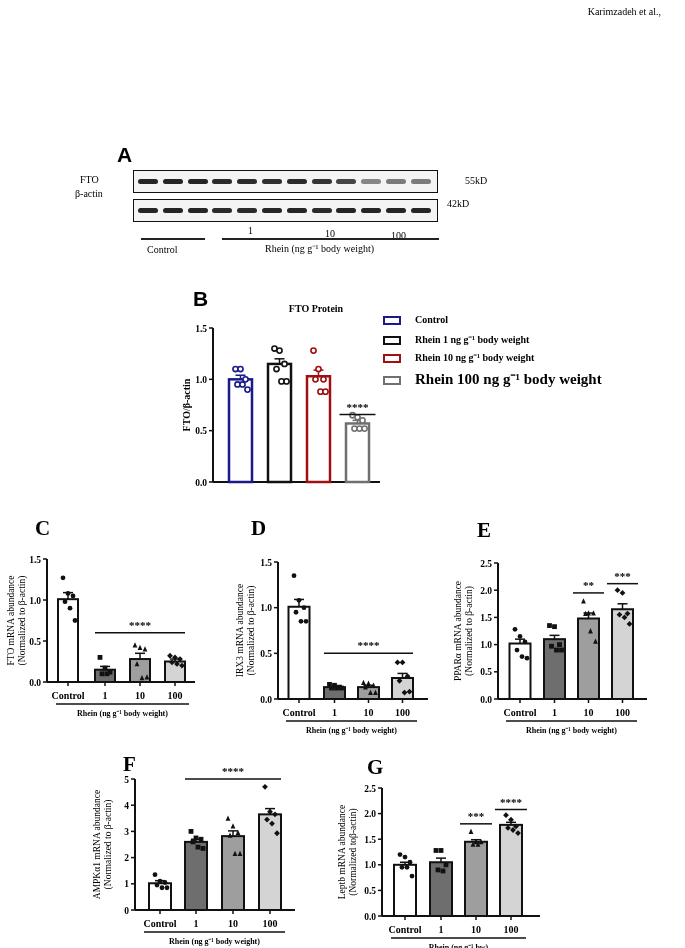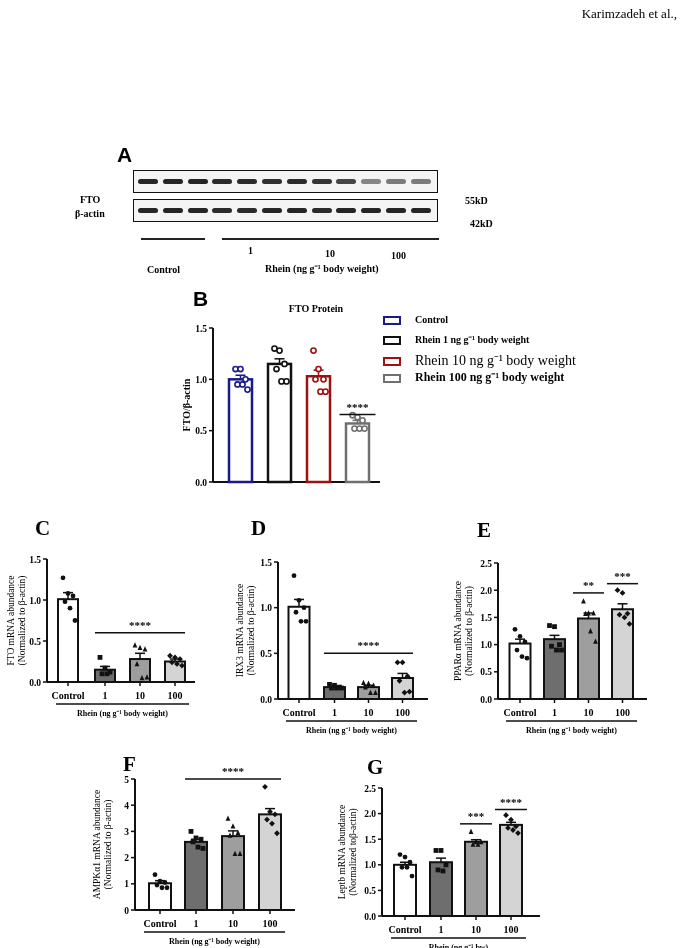--- a/index.html
+++ b/index.html
@@ -1,20 +1,20 @@
 <!DOCTYPE html>
 <html><head>
 <meta charset="utf-8">
 <style>
   html, body { margin:0; padding:0; background:#ffffff; }
   body { width:685px; height:948px; position:relative; overflow:hidden; font-family:"Liberation Serif", serif; color:#000; }
   .abs { position:absolute; }
-  .author { right:8px; top:6px; font-size:13px; }
+  .author { right:24px; top:6px; font-size:10px; }
   .panel-letter { font-family:"Liberation Sans", sans-serif; font-weight:bold; font-size:21px; }
-  .blot-label { font-size:10px; font-weight:bold;margin-top:20px; }
+  .blot-label { font-size:10px; font-weight:normal; }
   .blot-box { border:1.5px solid #111; background:#f4f4f4; }
   .lane-band { position:absolute; height:5px; border-radius:3px; background:#1a1a1a; filter:blur(0.6px); }
   svg text { font-family:"Liberation Serif", serif; }
 </style>
 </head>
 <body>
 
 <div class="abs author">Karimzadeh et al.,</div>
 
 <div class="abs panel-letter" style="left:117px;top:143px;">A</div>
@@ -42,35 +42,35 @@
     <div class="lane-band" style="left: 103.2px; width: 20px; top: 8px; opacity: 0.92;"></div>
     <div class="lane-band" style="left: 128px; width: 20px; top: 8px; opacity: 0.95;"></div>
     <div class="lane-band" style="left: 152.8px; width: 20px; top: 8px; opacity: 0.95;"></div>
     <div class="lane-band" style="left: 177.6px; width: 20px; top: 8px; opacity: 0.92;"></div>
     <div class="lane-band" style="left: 202.4px; width: 20px; top: 8px; opacity: 0.95;"></div>
     <div class="lane-band" style="left: 227.2px; width: 20px; top: 8px; opacity: 0.95;"></div>
     <div class="lane-band" style="left: 252px; width: 20px; top: 8px; opacity: 0.95;"></div>
     <div class="lane-band" style="left: 276.8px; width: 20px; top: 8px; opacity: 0.95;"></div>
   </div>
 <div class="abs blot-label" style="left:465px;top:175px;">55kD</div>
-<div class="abs blot-label" style="left:470px;top:198px;">42kD</div>
+<div class="abs blot-label" style="left:447px;top:198px;">42kD</div>
 <div class="abs blot-label" style="left:248px;top:225px;">1</div>
 <div class="abs blot-label" style="left:325px;top:228px;">10</div>
 <div class="abs blot-label" style="left:391px;top:230px;">100</div>
 <div class="abs" style="left:141px;top:238px;width:64px;height:1.5px;background:#222;"></div>
 <div class="abs" style="left:222px;top:238px;width:217px;height:1.5px;background:#222;"></div>
 <div class="abs blot-label" style="left:147px;top:244px;">Control</div>
 <div class="abs blot-label" style="left:265px;top:241px;">Rhein (ng g⁻¹ body weight)</div>
 
 <div class="abs panel-letter" style="left:193px;top:287px;">B</div>
 <div class="abs" style="left:383px;top:314px;" id="legendB">
     <div style="position: absolute; left: 0px; top: 0px; white-space: nowrap; font-size: 10px; font-weight: bold;"><span style="display:inline-block;width:14px;height:5px;border:2px solid #1a1a8c;background:#fff;margin-right:14px;vertical-align:middle;"></span><span>Control</span></div>
     <div style="position: absolute; left: 0px; top: 18px; white-space: nowrap; font-size: 10px; font-weight: bold;"><span style="display:inline-block;width:14px;height:5px;border:2px solid #111111;background:#fff;margin-right:14px;vertical-align:middle;"></span><span>Rhein 1 ng g⁻¹ body weight</span></div>
-    <div style="position: absolute; left: 0px; top: 36px; white-space: nowrap; font-size: 14px; font-weight: normal;"><span style="display:inline-block;width:14px;height:5px;border:2px solid #a01010;background:#fff;margin-right:14px;vertical-align:middle;"></span><span>Rhein 10 ng g⁻¹ body weight</span></div>
-    <div style="position: absolute; left: 0px; top: 54px; white-space: nowrap; font-size: 12px; font-weight: bold; text-align: right;"><span style="display:inline-block;width:14px;height:5px;border:2px solid #707070;background:#fff;margin-right:14px;vertical-align:middle;"></span><span>Rhein 100 ng g⁻¹ body weight</span></div>
+    <div style="position: absolute; left: 0px; top: 36px; white-space: nowrap; font-size: 10px; font-weight: bold;"><span style="display:inline-block;width:14px;height:5px;border:2px solid #a01010;background:#fff;margin-right:14px;vertical-align:middle;"></span><span>Rhein 10 ng g⁻¹ body weight</span></div>
+    <div style="position: absolute; left: 0px; top: 54px; white-space: nowrap; font-size: 15px; font-weight: bold; text-align: right;"><span style="display:inline-block;width:14px;height:5px;border:2px solid #707070;background:#fff;margin-right:14px;vertical-align:middle;"></span><span>Rhein 100 ng g⁻¹ body weight</span></div>
   </div>
 
 <svg class="abs" id="chartsvg" style="left:0;top:0;" width="685" height="948">
     <g>
       <line x1="213" y1="328" x2="213" y2="482" stroke="#111" stroke-width="2"></line>
       <line x1="213" y1="482" x2="380" y2="482" stroke="#111" stroke-width="2"></line>
       <line x1="209" y1="482" x2="213" y2="482" stroke="#111" stroke-width="1.5"></line>
       <text x="207" y="485.5" font-size="9.5" font-weight="bold" text-anchor="end">0.0</text>
       <line x1="209" y1="430.6666666666667" x2="213" y2="430.6666666666667" stroke="#111" stroke-width="1.5"></line>
       <text x="207" y="434.1666666666667" font-size="9.5" font-weight="bold" text-anchor="end">0.5</text>

